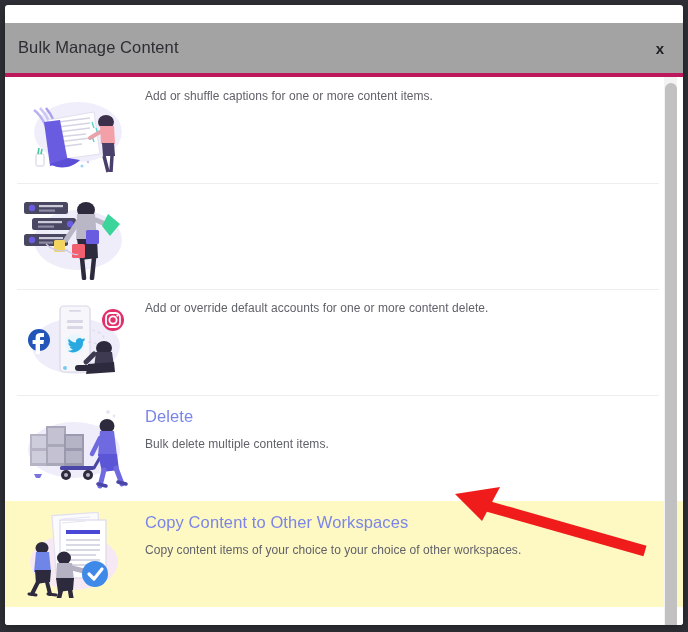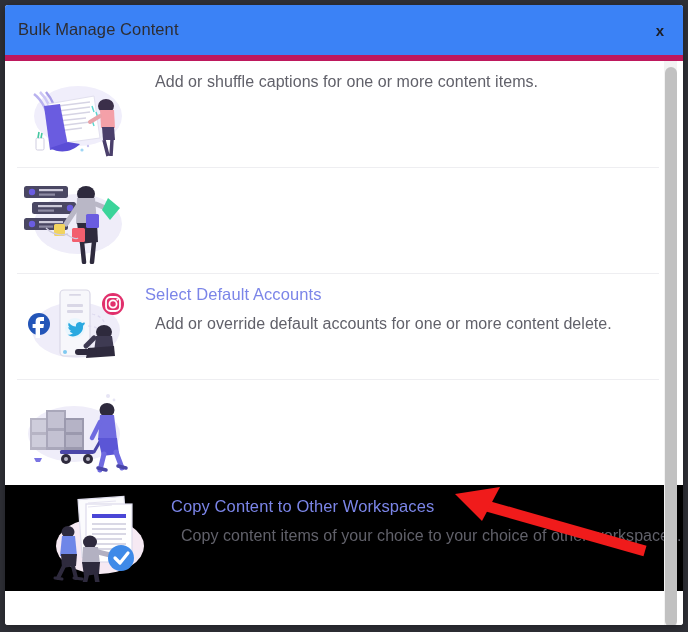--- a/index.html
+++ b/index.html
@@ -19,22 +19,23 @@
     left: 5px; top: 5px;
     width: 678px; height: 620px;
     background: #ffffff;
     border-radius: 3px;
     overflow: hidden;
     box-shadow: 0 2px 10px rgba(0,0,0,0.35);
   }
   .modal-header {
     position: relative;
     height: 50px;
-    border-bottom: 6px solid #be185d;
-    background: #3b82f6;
+    border-bottom: 4px solid #be185d;
+    background: #a3a3a3;
+    margin-top: 18px;
   }
   .modal-title {
     position: absolute;
     left: 13px; top: 15px;
     font-size: 16.5px;
     color: #2d2d33;
     letter-spacing: 0.1px;
     font-weight: 400;
   }
   .close-btn {
@@ -72,22 +73,21 @@
     background: #fff;
   }
   .option-row + .option-row::before {
     content: "";
     position: absolute;
     left: 12px; right: 24px; top: 0;
     height: 1px;
     background: #eeeef1;
   }
   .option-row.selected {
-    background: #000000;
-    padding-left: 26px;
+    background: #fef9c3;
   }
   .option-row.selected::before { background: transparent; }
   .illus-wrap {
     width: 140px;
     min-width: 140px;
     height: 106px;
     display: flex;
     align-items: center;
     justify-content: center;
   }
@@ -98,24 +98,23 @@
   .option-text {
     padding-top: 12px;
   }
   .option-title {
     font-size: 16.5px;
     color: #7b85e8;
     letter-spacing: 0.1px;
     margin-bottom: 11px;
   }
   .option-desc {
-    font-size: 16px;
+    font-size: 12px;
     color: #61616a;
     letter-spacing: 0.05px;
-    margin-left: 10px;
   }
   .scroll-track {
     position: absolute;
     top: 0; right: 6px;
     width: 13px;
     height: 569px;
     background: #f3f3f3;
   }
   .scroll-thumb {
     position: absolute;
@@ -237,21 +236,20 @@
       <path d="M72 44 C82 44 86 50 84 54" stroke="#ddd9ef" stroke-width="1.2" fill="none" stroke-dasharray="3 3"></path>
       <ellipse cx="88" cy="50" rx="8" ry="7" fill="#2e2a3d"></ellipse>
       <path d="M80 54 L96 54 L98 68 L78 70 Z" fill="#3e3a52"></path>
       <path d="M72 66 L98 64 L99 74 L70 76 Z" fill="#2e2a3d"></path>
       <path d="M62 70 L78 70" stroke="#2e2a3d" stroke-width="6" stroke-linecap="round"></path>
       <path d="M78 56 L70 64" stroke="#3e3a52" stroke-width="5" stroke-linecap="round"></path>
       <circle cx="49" cy="70" r="2" fill="#7fc9f0"></circle>
     </svg>
             </div>
             <div class="option-text">
-              <div class="option-title">Select Default Accounts</div>
               <div class="option-desc">Add or override default accounts for one or more content delete.</div>
             </div>
           </div>
           <div class="option-row">
             <div class="illus-wrap">
     <svg class="illus" viewBox="0 0 118 88">
       <ellipse cx="58" cy="46" rx="46" ry="28" fill="#efedf9"></ellipse>
       <rect x="14" y="30" width="22" height="32" fill="#b6b4c4"></rect>
       <rect x="16" y="32" width="18" height="12" fill="#cecddb"></rect>
       <rect x="16" y="47" width="18" height="12" fill="#cecddb"></rect>
@@ -271,20 +269,24 @@
       <path d="M84 27 L98 27 L101 52 L82 52 Z" fill="#6f6ae0"></path>
       <path d="M82 50 L101 50 L103 66 L86 68 Z" fill="#5b56d6"></path>
       <path d="M88 66 L84 82 M100 64 L106 80" stroke="#6f6ae0" stroke-width="5" stroke-linecap="round"></path>
       <path d="M82 80 L90 82 M102 78 L110 80" stroke="#4a46a8" stroke-width="3.5" stroke-linecap="round"></path>
       <path d="M84 34 L76 50" stroke="#6f6ae0" stroke-width="4.5" stroke-linecap="round"></path>
       <path d="M18 70 L26 70 L24 74 L20 74 Z" fill="#7a74e2"></path>
       <circle cx="92" cy="8" r="2" fill="#e7e5f5"></circle>
       <circle cx="98" cy="12" r="1.4" fill="#e7e5f5"></circle>
     </svg>
             </div>
+            <div class="option-text">
+              <div class="option-title">Delete</div>
+              <div class="option-desc">Bulk delete multiple content items.</div>
+            </div>
           </div>
           <div class="option-row selected">
             <div class="illus-wrap">
     <svg class="illus" viewBox="0 0 118 88">
       <ellipse cx="58" cy="52" rx="44" ry="28" fill="#f6e9f3"></ellipse>
       <rect x="38" y="4" width="46" height="58" fill="#fbfbfd" stroke="#e2e0ef" stroke-width="1.2" transform="rotate(-4 61 33)"></rect>
       <rect x="44" y="10" width="46" height="58" fill="#ffffff" stroke="#dcdaec" stroke-width="1.2"></rect>
       <rect x="50" y="20" width="34" height="4" fill="#4a46d6"></rect>
       <g stroke="#cdcbdd" stroke-width="1.5">
         <line x1="50" y1="30" x2="84" y2="30"></line>

